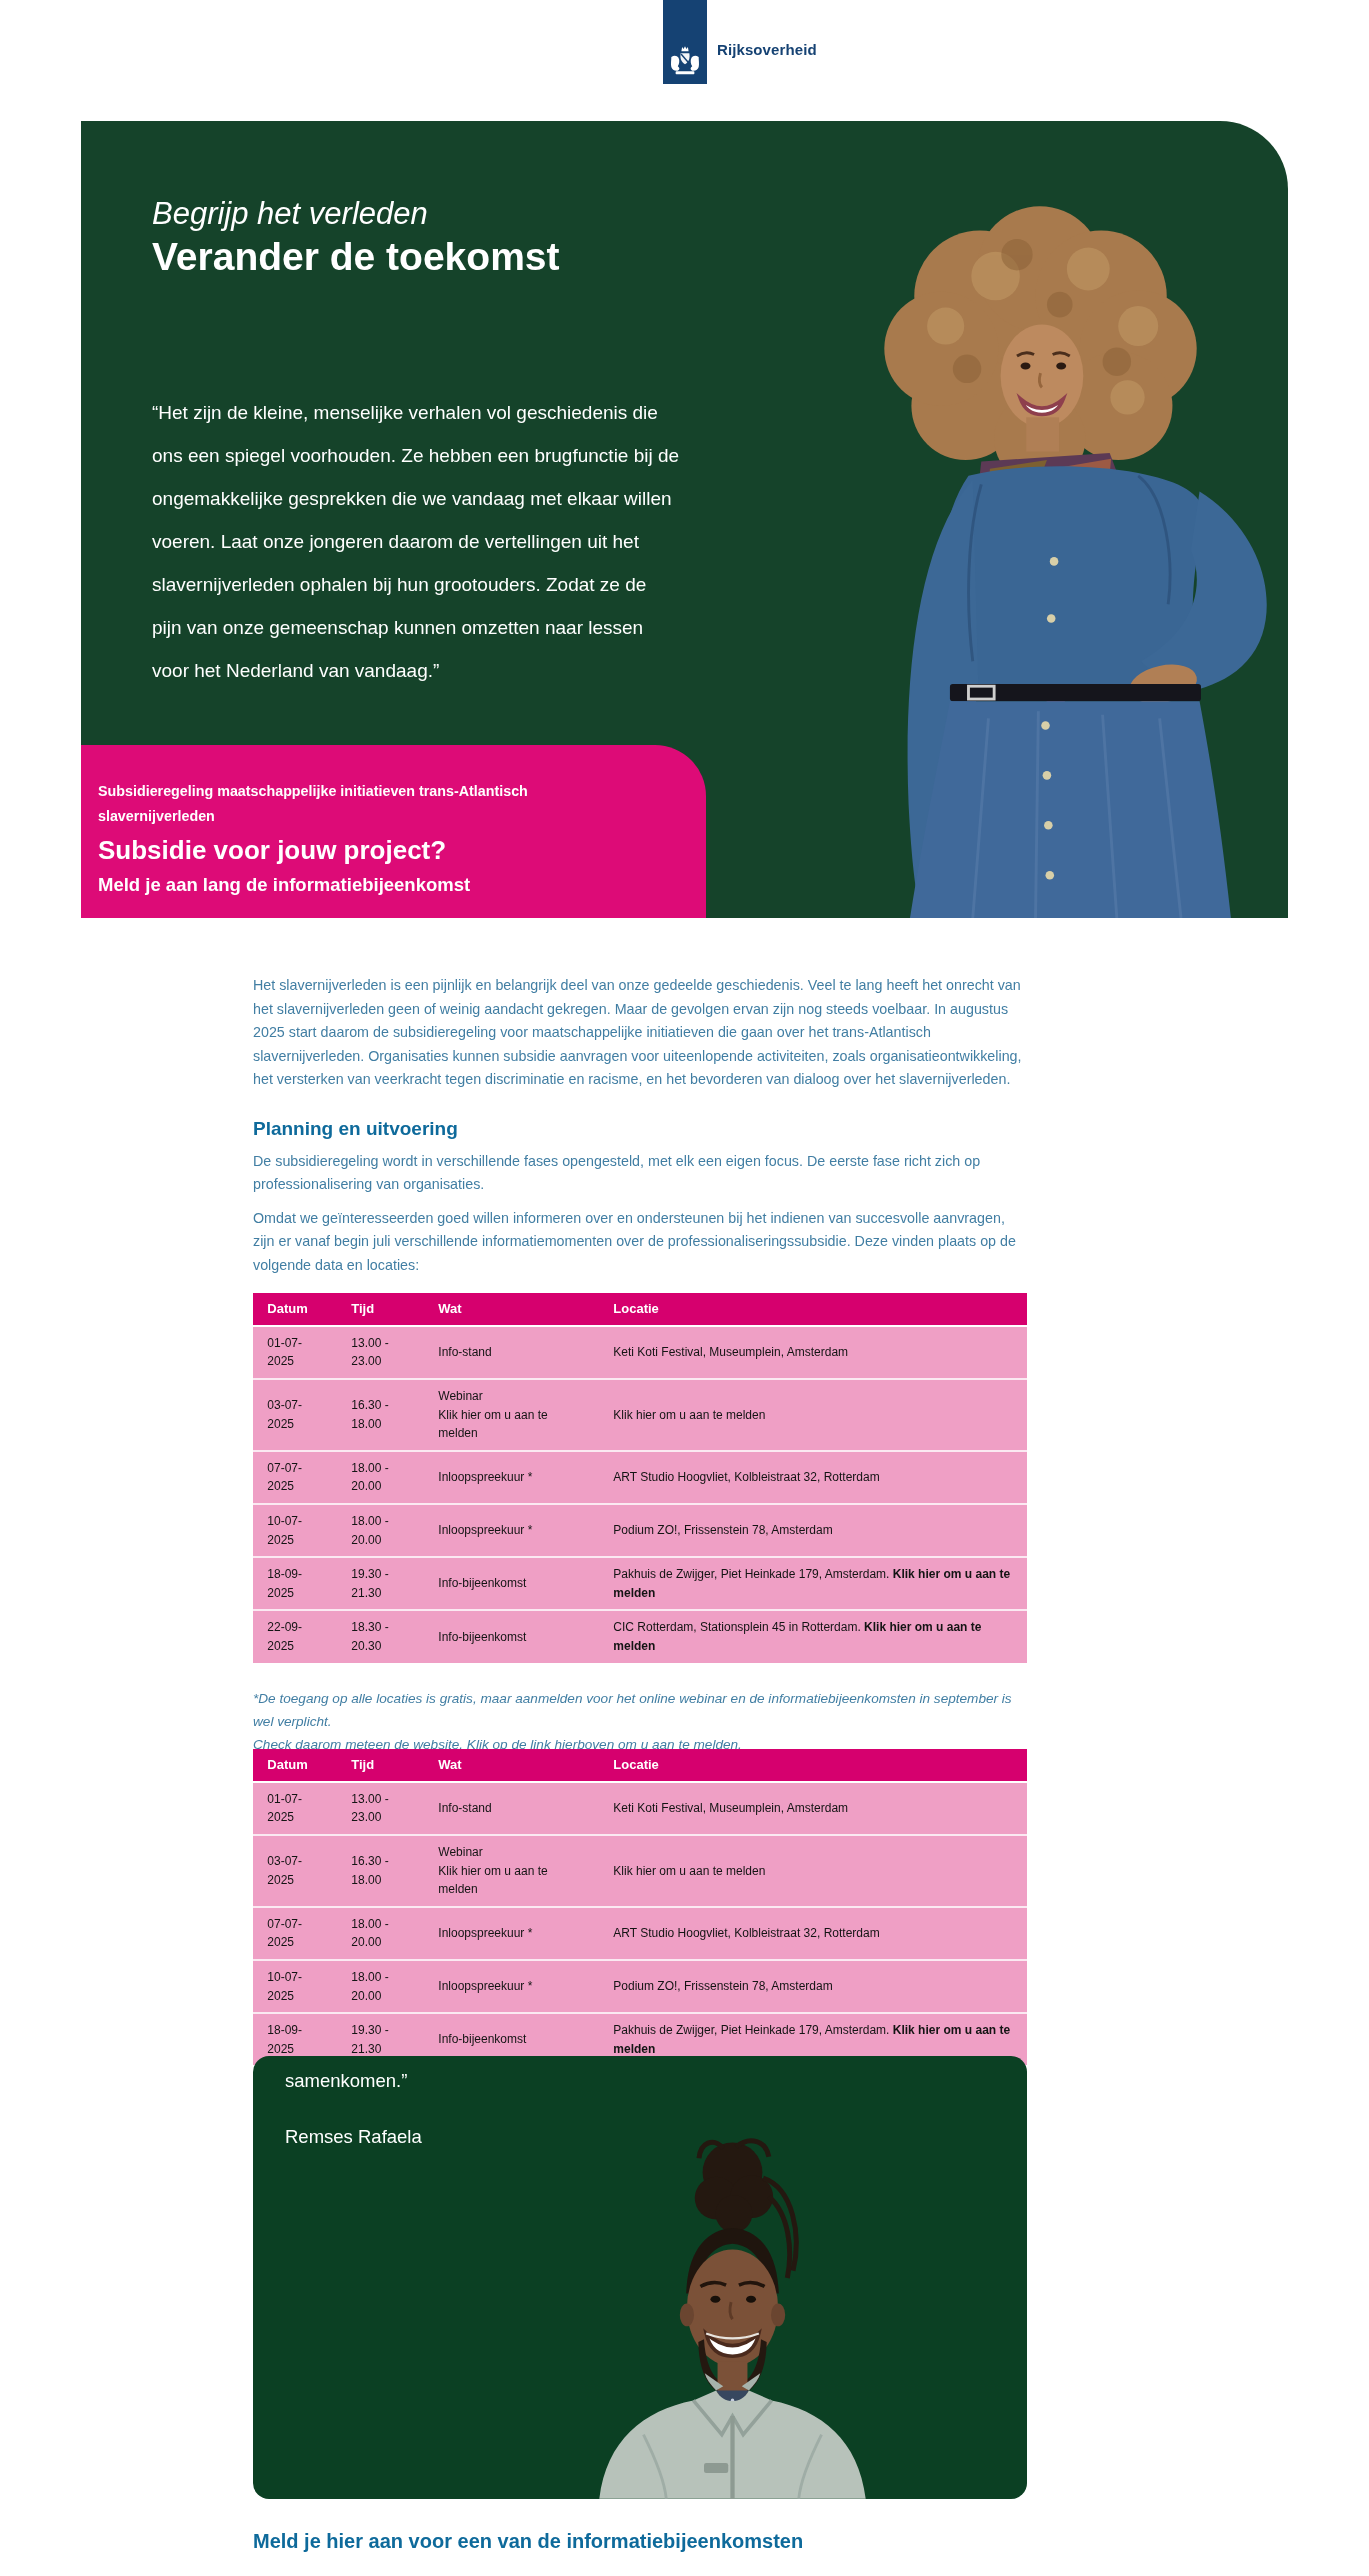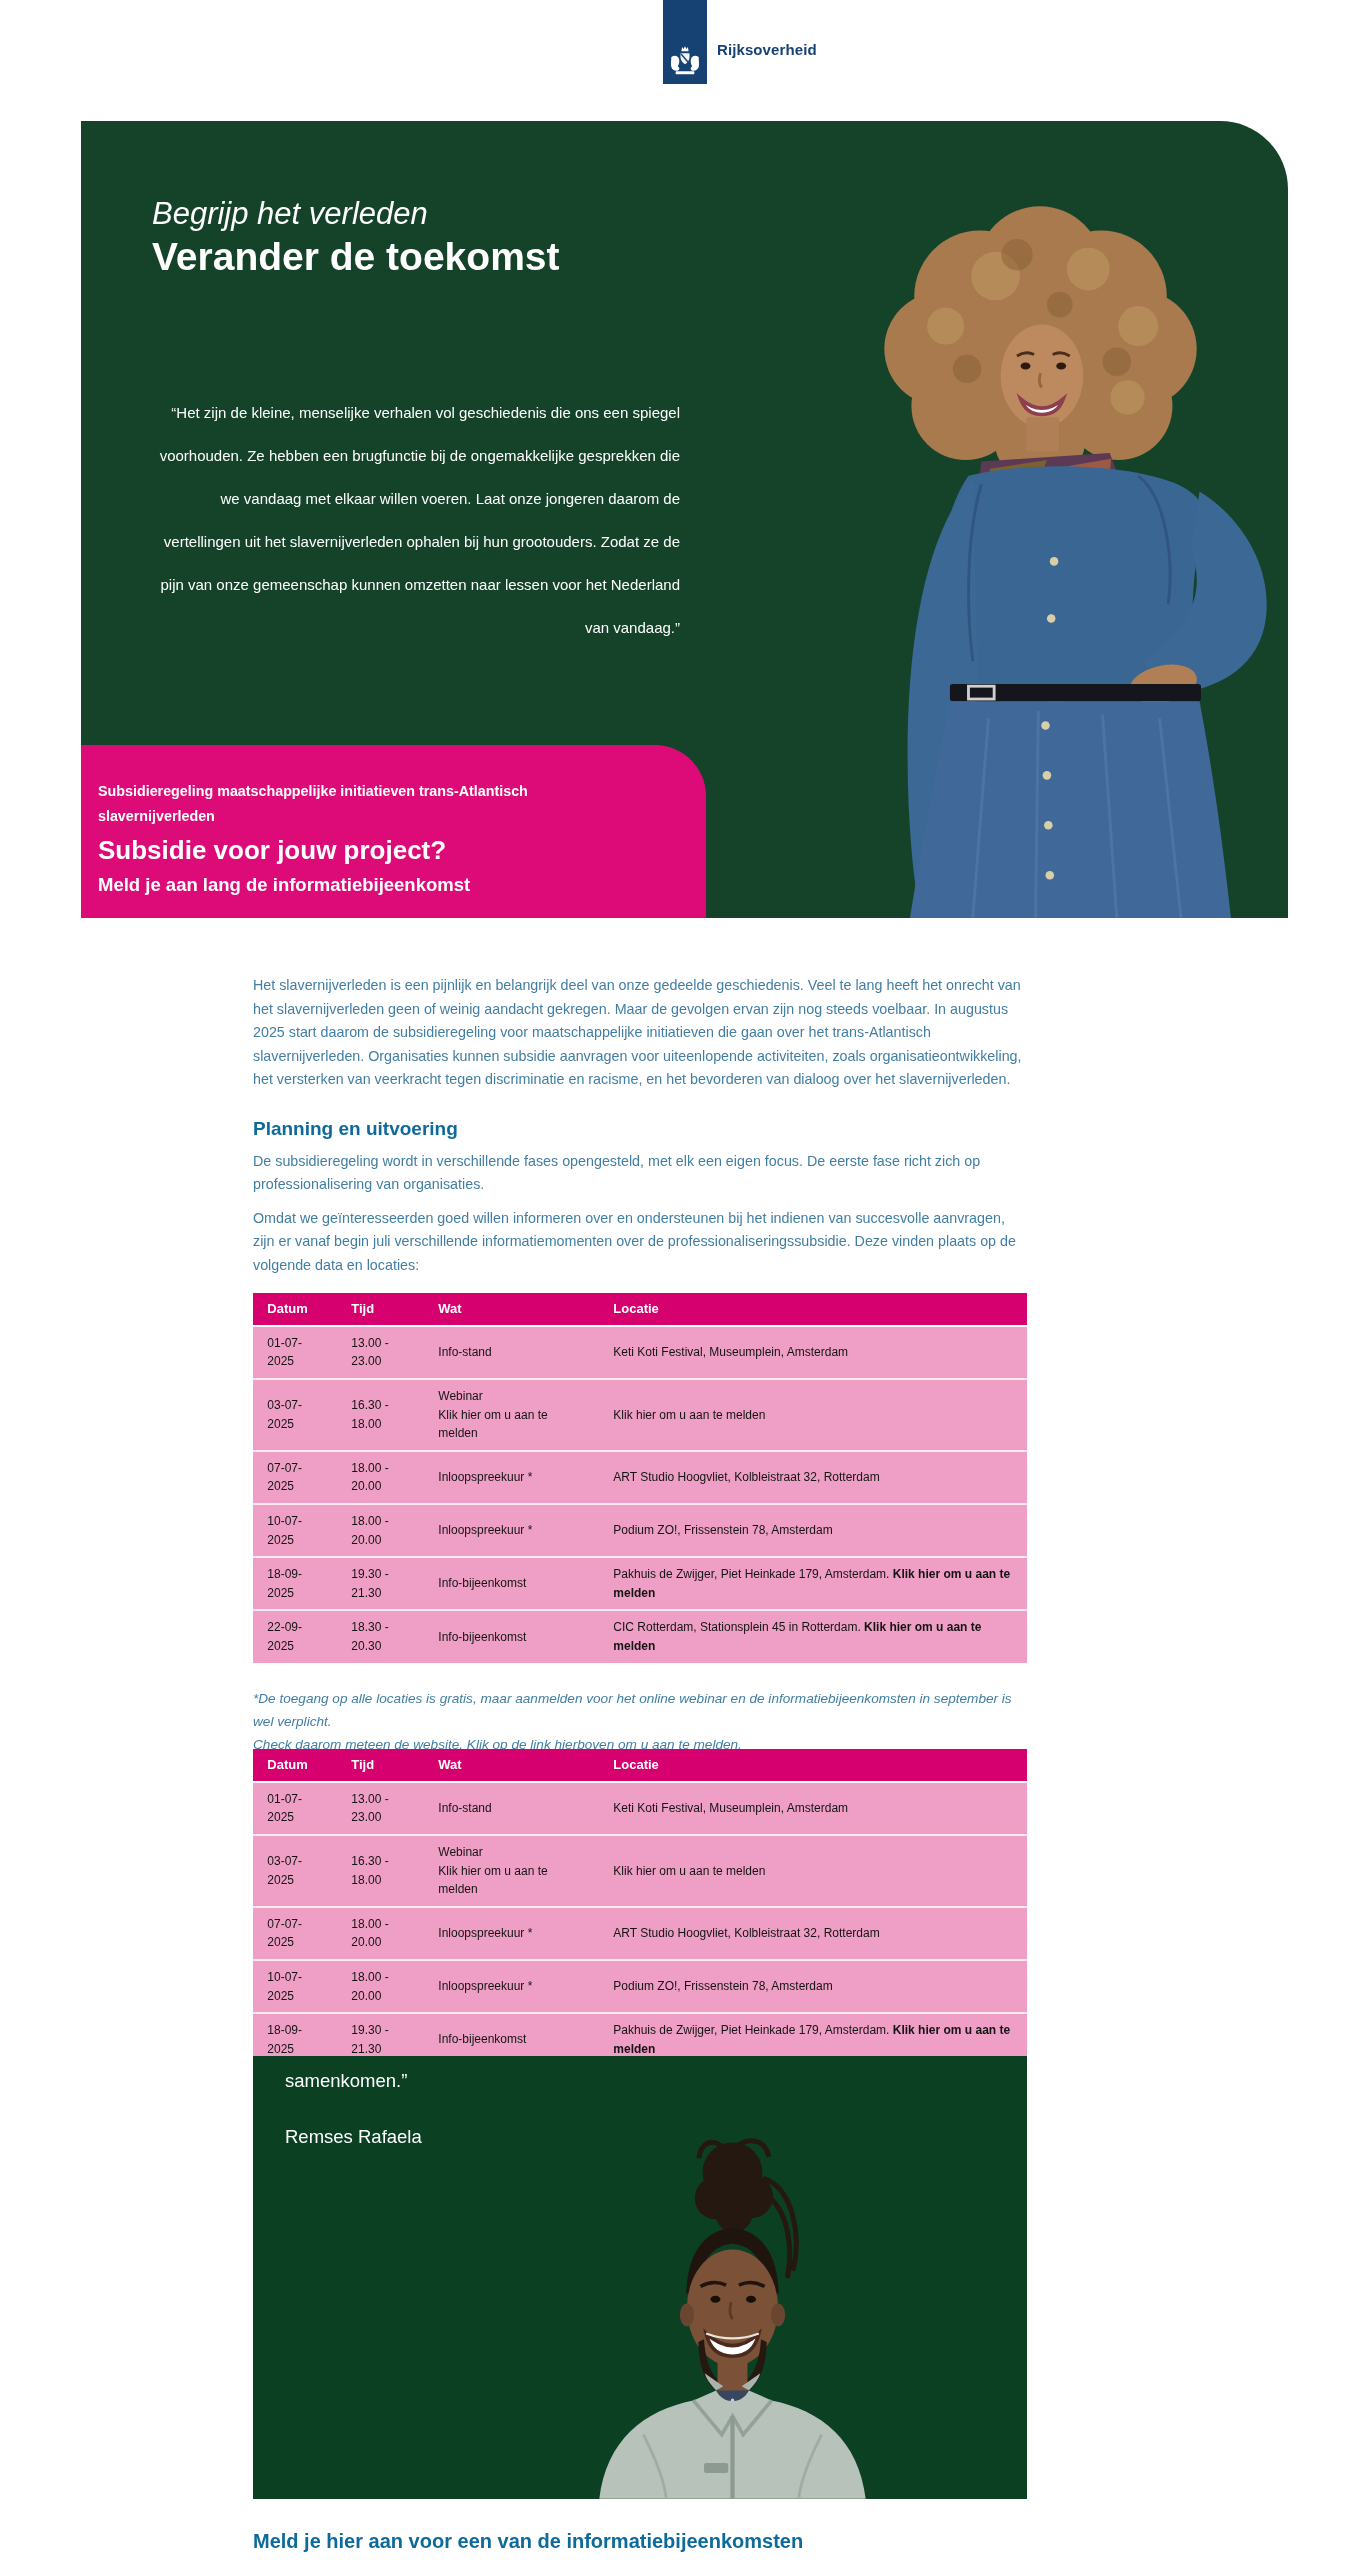--- a/index.html
+++ b/index.html
@@ -10,21 +10,21 @@
   .top-header { position:absolute; left:0; top:0; width:1369px; height:121px; background:#ffffff;border-radius:28px; }
   .logo-ribbon { position:absolute; left:663px; top:0; width:44px; height:84px; background:#154273; }
   .logo-emblem { position:absolute; left:4.3px; top:44px; width:36px; height:36px; }
   .logo-wordmark { position:absolute; left:717px; top:41px; font-size:15px; font-weight:700; color:#154273; letter-spacing:0.1px; }
 
   
   .hero { position:absolute; left:81px; top:121px; width:1207px; height:797px;
           background:#15432a; border-top-right-radius:68px; overflow:hidden; }
   .hero-title-em { position:absolute; left:71px; top:75px; font-size:31px; font-style:italic; color:#ffffff; font-weight:400; }
   .hero-title-bold { position:absolute; left:71px; top:114px; font-size:39px; font-weight:700; color:#ffffff; }
-  .hero-quote { position:absolute; left:71px; top:270px; width:528px; font-size:15px; line-height:43px; color:#ffffff; font-weight:400;text-align:right; }
+  .hero-quote { position:absolute; left:71px; top:270px; width:528px; font-size:19px; line-height:43px; color:#ffffff; font-weight:400; }
   .hero-attribution { position:absolute; left:71px; top:622px; font-size:19px; font-style:italic; color:#ffffff; }
   .hero-photo { position:absolute; right:0; bottom:0; width:485px; height:756px; }
 
   
   .banner { position:absolute; left:81px; top:745px; width:625px; height:173px;
             background:#dd0b77; border-top-right-radius:51px; padding:34px 43px 0 17px; z-index:3; }
   .banner-kicker { font-size:14.3px; font-weight:700; color:#ffffff; line-height:25px; width:499px; }
   .banner-title { margin-top:5.7px; font-size:26px; font-weight:700; color:#ffffff; }
   .banner-subtitle { margin-top:8.6px; font-size:18.5px; font-weight:700; color:#ffffff; }
 
@@ -44,21 +44,21 @@
   table.schedule thead th { background:#d6006e; color:#ffffff; font-size:13px; font-weight:700; text-align:left;
                             padding:8.6px 7.1px 8.6px 14.3px; border-bottom:2.1px solid #ffffff; }
   table.schedule tbody td { background:#ef9fc5; color:#141414; font-size:12px; line-height:18.5px;
                             padding:7.1px 10px 7.1px 14.3px; vertical-align:middle; white-space:pre-line;
                             border-bottom:2.1px solid #fbe9f2; }
   table.schedule tbody tr:last-child td { border-bottom:none; }
   table.schedule td b { font-weight:700; }
   .table2-anchor { position:absolute; left:253px; top:1733px; width:774px; }
 
   
-  .green-block { position:absolute; left:253px; top:2056px; width:774px; height:443px; background:#0b4023; overflow:hidden; }
+  .green-block { position:absolute; left:253px; top:2056px; width:774px; height:443px; background:#0b4023; overflow:hidden;border-radius:16px; }
   .green-quote { position:absolute; left:32px; top:14.3px; font-size:18.5px; color:#ffffff; }
   .green-attribution { position:absolute; left:32px; top:70px; font-size:18.5px; color:#ffffff; }
   .green-photo { position:absolute; left:305px; bottom:0; width:349px; height:371px; }
 
   
   .bottom-heading { position:absolute; left:253px; top:2530px; width:856px; color:#0e6a9b; font-size:20px; font-weight:700; }
 </style>
 </head>
 <body>
 

